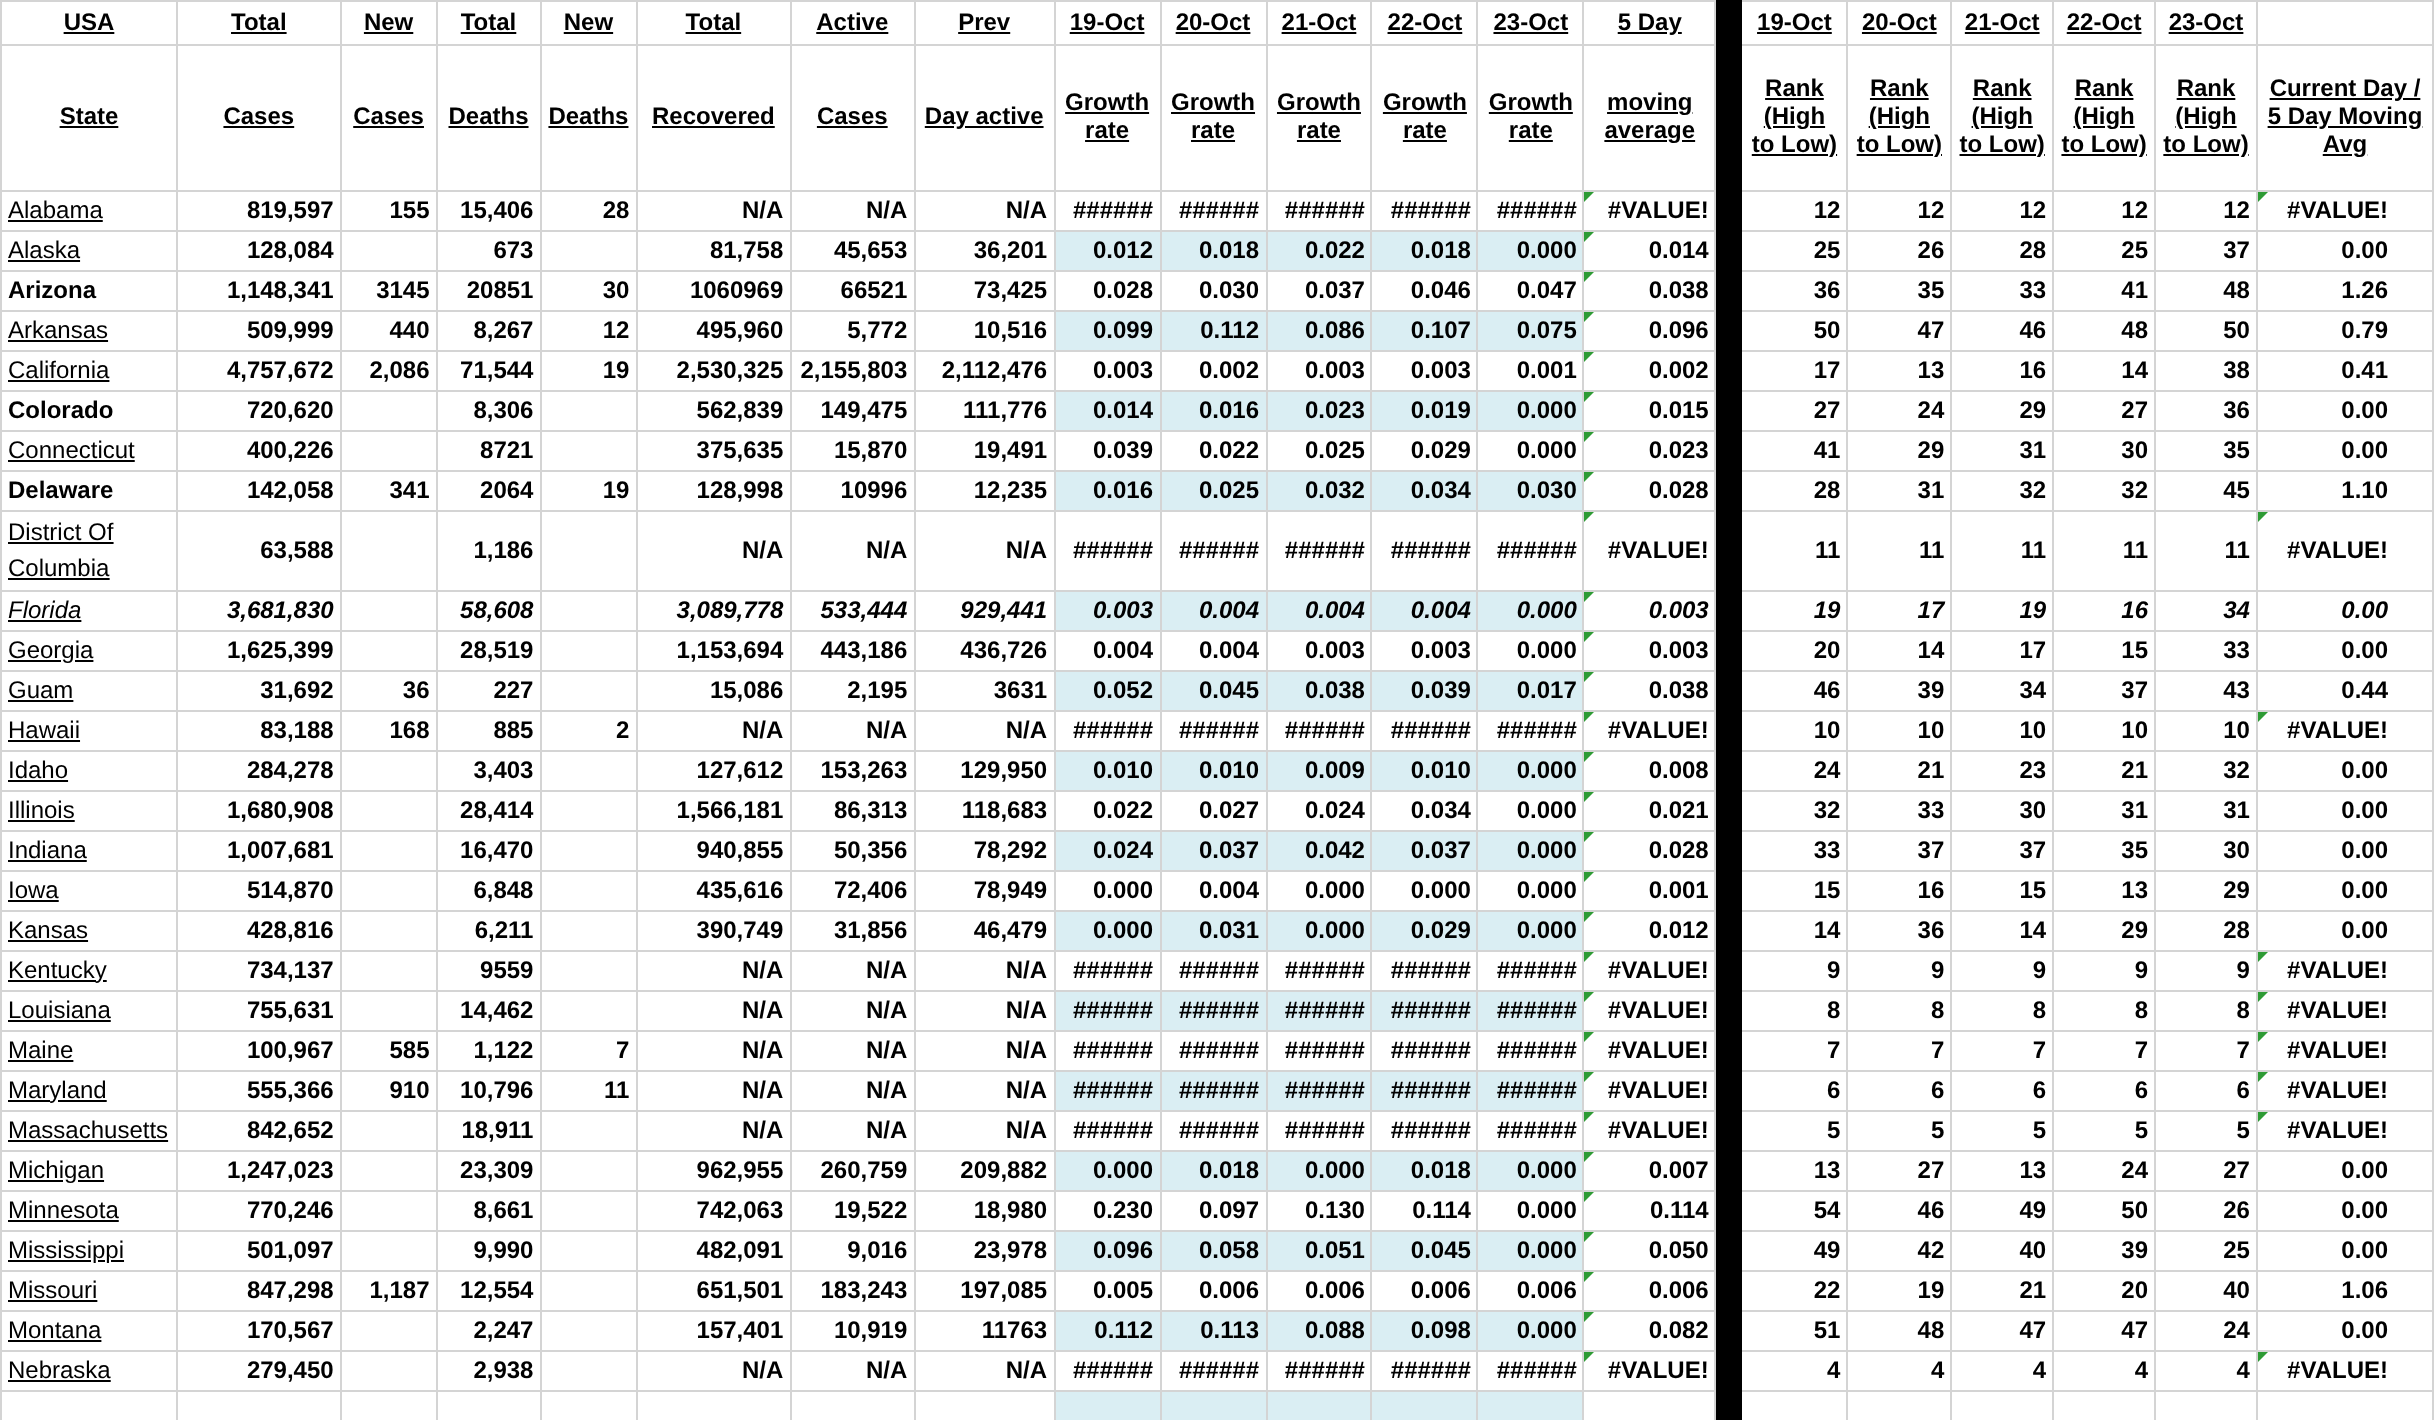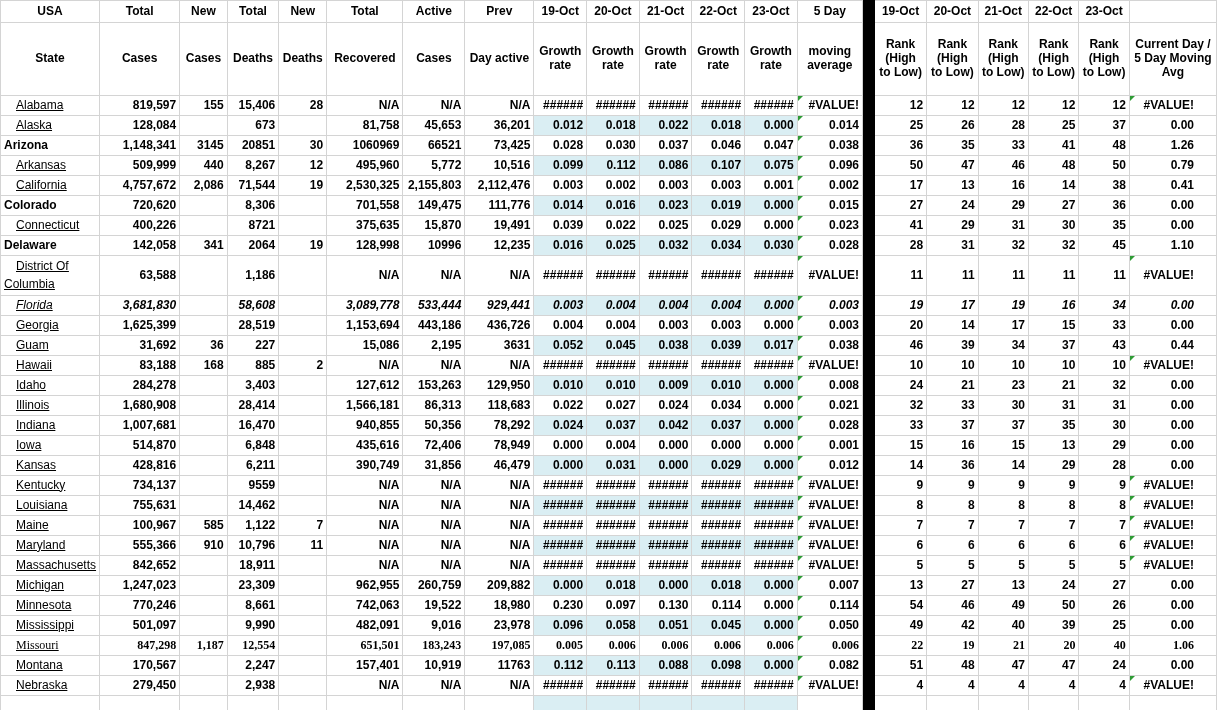--- a/index.html
+++ b/index.html
@@ -7,29 +7,29 @@
     width:1217px;height:710px;overflow:hidden;background:#fff;
     font-family:"Liberation Sans",sans-serif;color:#000;
   }
   table{border-collapse:collapse;table-layout:fixed;}
   th,td{
     border:1px solid #d4d4d4;
     font-size:12px;line-height:1.15;
     padding:0 3px;overflow:hidden;white-space:nowrap;
     vertical-align:middle;box-sizing:border-box;
   }
-  thead th{font-weight:bold;background:#fff;}
+  thead th{font-weight:bold;background:#fff;text-decoration:underline;}
   tr.hdr-top th{height:22px;text-align:center;}
   tr.hdr-main th{height:73px;text-align:center;white-space:pre-line;}
   th.al-left{text-align:left;}
   th.al-right{text-align:right;}
   tbody td{height:20px;}
   td.num{text-align:right;font-weight:bold;}
   td.state-cell{text-align:left;}
-  .state-link{text-decoration:underline;margin-left:12px;}
+  .state-link{text-decoration:underline;}
   .state-bold{font-weight:bold;}
   td.band{background:#daeef3;}
   .divider-cell{background:#000;border-color:#000;padding:0;}
   td.rel{position:relative;}
   td.current-cell{padding-right:22px;}
   .tri{
     position:absolute;top:0;left:0;width:0;height:0;
     border-top:5px solid #2e9b35;border-right:5px solid transparent;
   }
   td.state-wrap{white-space:normal;line-height:1.45;text-decoration:underline;}
@@ -242,21 +242,21 @@
         <td class="num"><span>14</span></td>
         <td class="num"><span>38</span></td>
         <td class="num rel current-cell"><span>0.41</span></td>
       </tr>
       <tr style="height: 20px;">
         <td class="state-cell"><span class="state-bold">Colorado</span></td>
         <td class="num"><span>720,620</span></td>
         <td class="num"></td>
         <td class="num"><span>8,306</span></td>
         <td class="num"></td>
-        <td class="num"><span>701,558</span></td>
+        <td class="num"><span>562,839</span></td>
         <td class="num"><span>149,475</span></td>
         <td class="num"><span>111,776</span></td>
         <td class="num band"><span>0.014</span></td>
         <td class="num band"><span>0.016</span></td>
         <td class="num band"><span>0.023</span></td>
         <td class="num band"><span>0.019</span></td>
         <td class="num band"><span>0.000</span></td>
         <td class="num rel"><span class="tri"></span><span>0.015</span></td>
         <td class="divider-cell"></td>
         <td class="num"><span>27</span></td>
@@ -719,21 +719,21 @@
         <td class="num band"><span>0.000</span></td>
         <td class="num rel"><span class="tri"></span><span>0.050</span></td>
         <td class="divider-cell"></td>
         <td class="num"><span>49</span></td>
         <td class="num"><span>42</span></td>
         <td class="num"><span>40</span></td>
         <td class="num"><span>39</span></td>
         <td class="num"><span>25</span></td>
         <td class="num rel current-cell"><span>0.00</span></td>
       </tr>
-      <tr style="height: 20px; font-family: Liberation Serif, serif;">
+      <tr style="height: 20px;">
         <td class="state-cell"><span class="state-link">Missouri</span></td>
         <td class="num"><span>847,298</span></td>
         <td class="num"><span>1,187</span></td>
         <td class="num"><span>12,554</span></td>
         <td class="num"></td>
         <td class="num"><span>651,501</span></td>
         <td class="num"><span>183,243</span></td>
         <td class="num"><span>197,085</span></td>
         <td class="num"><span>0.005</span></td>
         <td class="num"><span>0.006</span></td>

